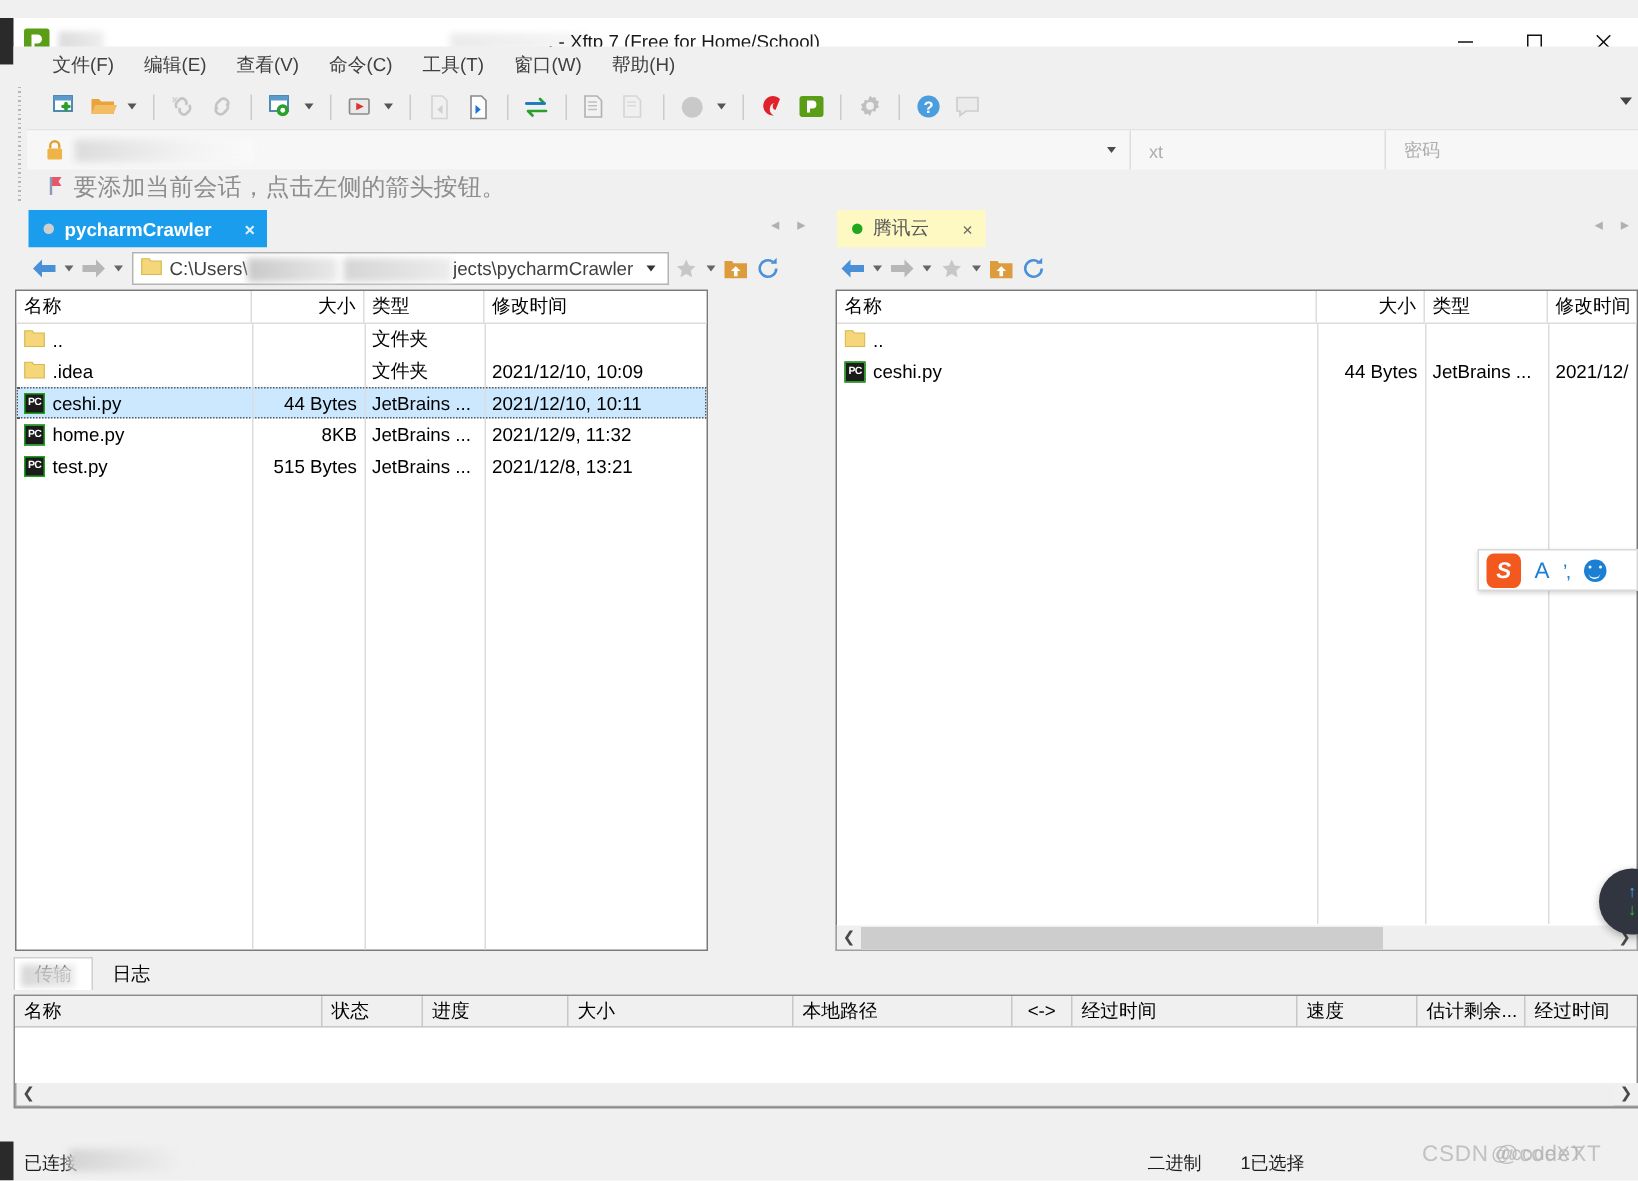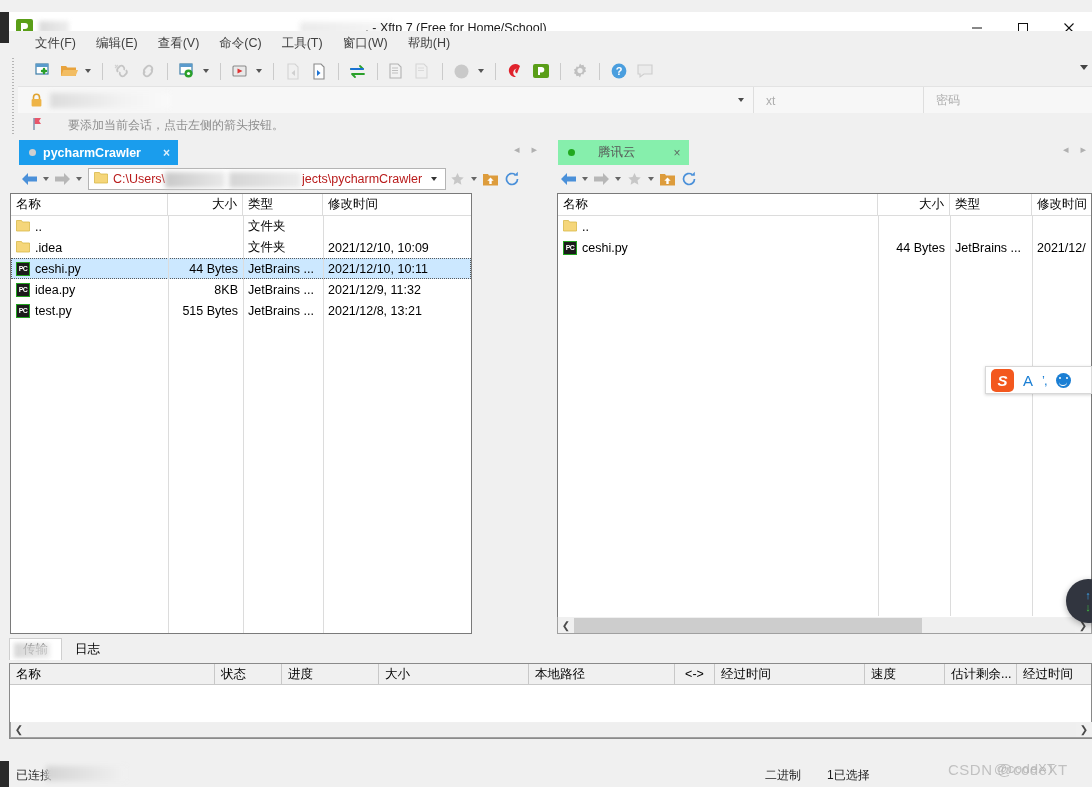--- a/index.html
+++ b/index.html
@@ -122,21 +122,21 @@
     border-right: 1px solid #dedede;
   }
   .qbar-user { width: 170px; }
   .qbar-pass { width: 168px; border-right: none; }
 
   
   .hintbar {
     position: absolute; left: 18px; top: 113px; width: 1074px; height: 25px;
     background: #f0f0f0; display: flex; align-items: center; padding-left: 14px;
   }
-  .hint-text { color: #8d8d8d; font-size: 12px; margin-left: 25px; }
+  .hint-text { color: #8d8d8d; font-size: 16px; margin-left: 6px; }
 
   
   .main {
     position: absolute; left: 9px; top: 138px; width: 1083px; height: 496px;
     background: #f0f0f0;
   }
   .pane { position: absolute; top: 0; height: 496px; }
   .pane-left  { left: 1px;   width: 533px; }
   .pane-right { left: 540px; width: 543px; }
 
@@ -144,21 +144,21 @@
   .tabstrip {
     position: absolute; left: 0; top: 0; width: 100%; height: 27px;
     background: #f0f0f0;
   }
   .tab {
     position: absolute; left: 9px; top: 2px; height: 25px;
     display: flex; align-items: center; padding: 0 8px 0 10px;
     font-size: 12.5px; white-space: nowrap;
   }
   .tab-active { background: #1a9ded; color: #ffffff; font-weight: bold; }
-  .tab-inactive { background: #86efac; color: #555; font-weight: normal; gap: 16px; }
+  .tab-inactive { background: #fef9c3; color: #555; font-weight: normal; }
   .tab-dot { width: 7px; height: 7px; border-radius: 50%; margin-right: 7px; flex: none; }
   .tab-dot-left { background: #cfcfcf; }
   .tab-dot-right { background: #21a81f; }
   .tab-close { margin-left: 22px; font-size: 12px; opacity: .85; }
   .tab-navs {
     position: absolute; right: 6px; top: 5px; display: flex; gap: 12px;
     color: #b0b0b0; font-size: 11px;
   }
 
   
@@ -175,21 +175,21 @@
     border-top: 4px solid #666;
   }
   .path-input {
     height: 22px; background: #fff; border: 1px solid #b4b4b4;
     display: flex; align-items: center; padding: 0 4px 0 5px; position: relative;
     margin-left: 4px;
   }
   .path-input.left  { width: 358px; }
   .path-input.right { width: 370px; }
   .folder-sm { flex: none; margin-right: 5px; }
-  .path-text { font-size: 12.5px; color: #b91c1c; white-space: nowrap; overflow: hidden; }
+  .path-text { font-size: 12.5px; color: #404040; white-space: nowrap; overflow: hidden; }
   .path-blur1 {
     position: absolute; left: 76px; top: 3px; width: 60px; height: 16px;
     background: linear-gradient(90deg,#c9c9c9,#e9e9e9); filter: blur(2.6px);
   }
   .path-blur2 {
     position: absolute; left: 140px; top: 3px; width: 72px; height: 16px;
     background: linear-gradient(90deg,#d5d5d5,#ececec); filter: blur(2.6px);
   }
   .path-caret {
     position: absolute; right: 8px; top: 8px;
@@ -654,21 +654,21 @@
               <span>ceshi.py</span>
             </div>
             <div class="fl-td num" style="width:75px">44 Bytes</div>
             <div class="fl-td" style="width:80px">JetBrains ...</div>
             <div class="fl-td" style="width:148px">2021/12/10, 10:11</div>
           </div>
 
           <div class="fl-row">
             <div class="fl-td fl-name" style="width:157px">
               <span class="py-icon">PC</span>
-              <span>idea.py</span>
+              <span>home.py</span>
             </div>
             <div class="fl-td num" style="width:75px">8KB</div>
             <div class="fl-td" style="width:80px">JetBrains ...</div>
             <div class="fl-td" style="width:148px">2021/12/9, 11:32</div>
           </div>
 
           <div class="fl-row">
             <div class="fl-td fl-name" style="width:157px">
               <span class="py-icon">PC</span>
               <span>test.py</span>

